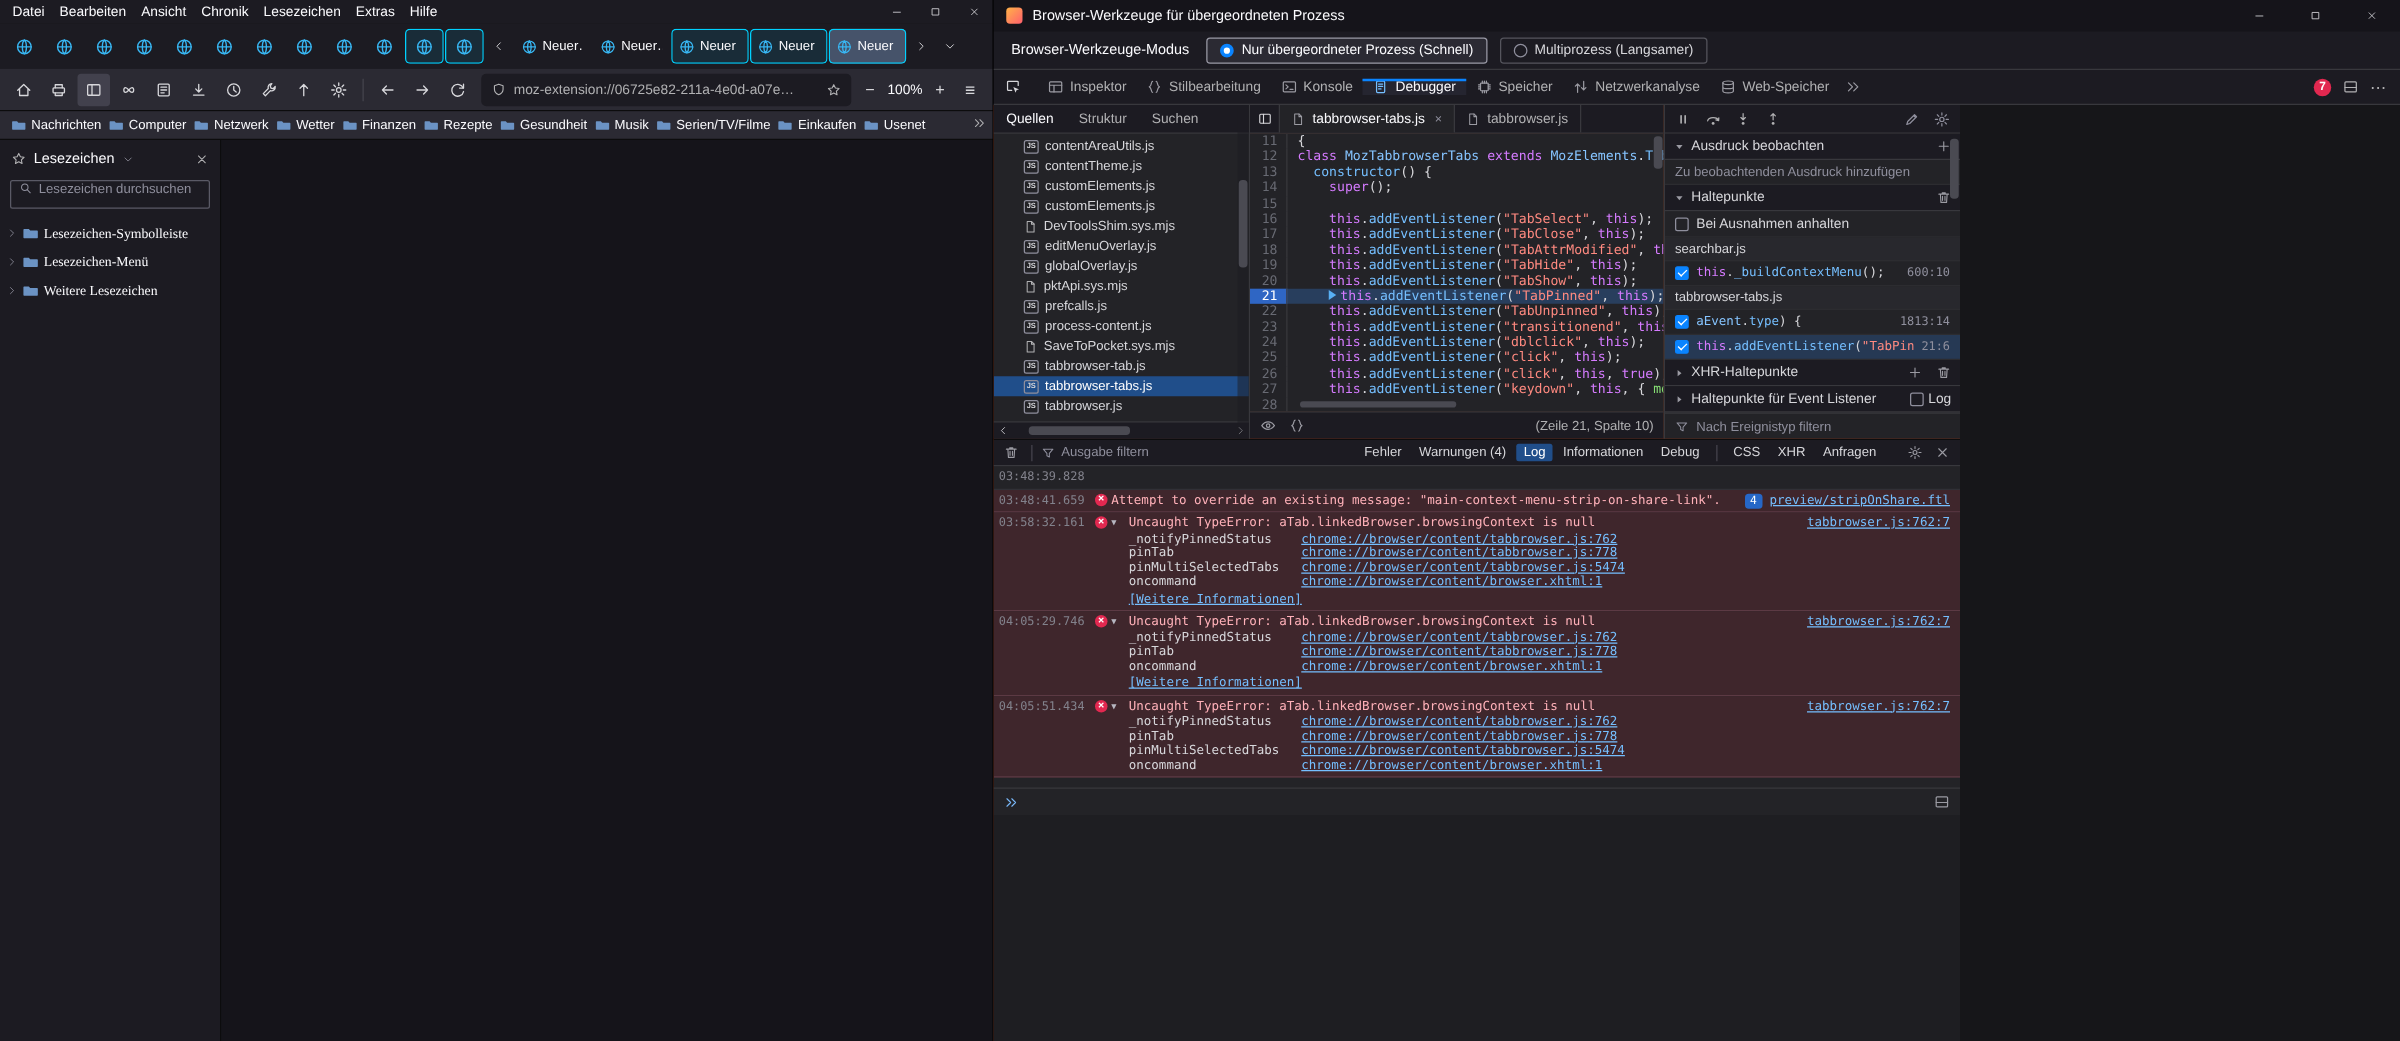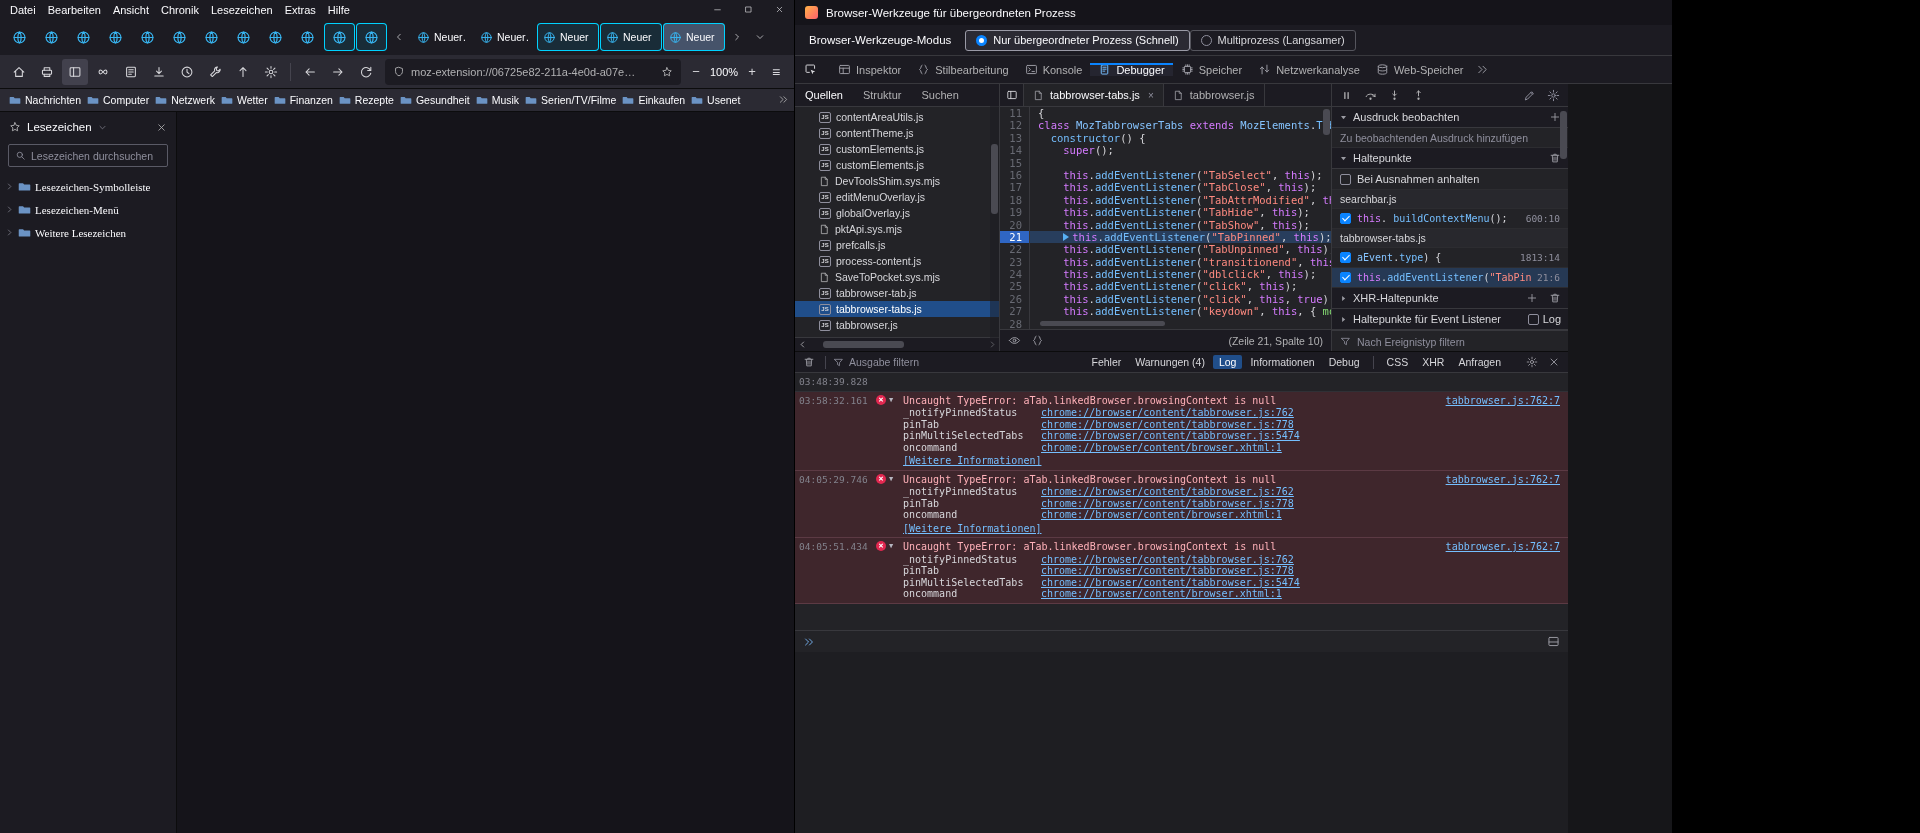--- a/index.html
+++ b/index.html
@@ -1,18 +1,18 @@
 <!DOCTYPE html>
 <html><head>
 <meta charset="utf-8">
 <title>Browser Toolbox</title>
 <style>
   html,body{margin:0;padding:0;background:#000;}
   *{box-sizing:border-box;}
-  .stage{position:relative;width:1672px;height:833px;overflow:hidden;background:#101014;
+  .stage{position:relative;width:1920px;height:833px;overflow:hidden;background:#101014;
          font-family:"Liberation Sans",sans-serif;color:#fbfbfe;font-size:11px;cursor:default;}
   .ic{display:inline-flex;width:14px;height:14px;color:#d7d7db;flex:none;}
   .ic svg{width:100%;height:100%;fill:none;stroke:currentColor;stroke-width:1.2;stroke-linecap:round;stroke-linejoin:round;}
   .sp{flex:1;}
   .hsp{flex:1;}
 
   
   .bwin{position:absolute;left:0;top:0;width:795px;height:833px;display:flex;flex-direction:column;background:#15141a;}
   .menubar{height:19px;flex:none;background:#1c1b22;display:flex;align-items:center;padding-left:4px;position:relative;}
   .menu-item{font-size:11px;padding:0 6px;color:#fbfbfe;}
@@ -45,21 +45,21 @@
   .bmbar{height:23px;flex:none;background:#2b2a33;display:flex;align-items:center;padding:0 6px;font-size:10.5px;border-bottom:1px solid #0c0c0d;overflow:hidden;}
   .bmitem{display:flex;align-items:center;gap:4px;padding:2px 3px;border-radius:2px;white-space:nowrap;flex:none;}
   .bmitem .ic{width:12px;height:12px;color:#6b93c4;}
   .bmmore{margin-left:auto;flex:none;}
   .bmmore .ic{width:11px;height:11px;color:#b1b1b3;}
   .bbody{flex:1;display:flex;min-height:0;}
   .sidebar{width:177px;flex:none;background:#1c1b22;border-right:1px solid #0c0c0d;display:flex;flex-direction:column;}
   .sb-head{height:30px;flex:none;display:flex;align-items:center;padding:0 9px;gap:6px;font-size:11.5px;}
   .sb-head .ic{width:12px;height:12px;color:#b1b1b3;}
   .sb-close{margin-left:auto;}
-  .sb-search{margin:2px 8px 8px;height:23px;flex:none;border:1px solid #5a5a66;border-radius:2px;display:flex;align-items:center;padding:0 6px;gap:5px;color:#8f8f9d;font-size:10.5px;}
+  .sb-search{margin:2px 8px 8px;height:23px;flex:none;border:1px solid #5a5a66;border-radius:2px;display:flex;padding:0 6px;gap:5px;color:#8f8f9d;font-size:10.5px;}
   .sb-search .ic{width:11px;height:11px;color:#8f8f9d;}
   .sb-row{height:23px;flex:none;display:flex;align-items:center;padding:0 5px;gap:4px;font-size:11px;color:#fbfbfe;font-family:Liberation Serif, serif;}
   .sb-row .tw{width:9px;height:9px;color:#8f8f9d;}
   .sb-row .ic.folder{width:13px;height:13px;color:#6b93c4;}
   .content{flex:1;background:#15141a;}
 
   
   .twin{position:absolute;left:795px;top:0;width:1125px;height:833px;background:#161619;box-shadow:-1px 0 0 #000;}
   .t-title{height:25px;background:#15141a;display:flex;align-items:center;padding-left:10px;gap:8px;position:relative;}
   .t-appicon{width:13px;height:13px;border-radius:3px;background:linear-gradient(135deg,#ffb347,#ff5f6d);flex:none;}
@@ -716,21 +716,21 @@
             <span class="ic">
               <svg viewBox="0 0 16 16">
                 <path d="M4 4l8 8M12 4l-8 8"></path>
               </svg>
             </span>
           </div>
         </div>
     </div>
     <div class="t-mode">
       <span class="t-mode-label">Browser-Werkzeuge-Modus</span>
-      <div id="mode-pills" style="display:flex;">
+      <div id="mode-pills" style="display:flex;gap:10px">
           <div class="pill sel">
             <span class="radio"></span>
             <span>Nur übergeordneter Prozess (Schnell)</span>
           </div>
           <div class="pill">
             <span class="radio"></span>
             <span>Multiprozess (Langsamer)</span>
           </div>
         </div>
     </div>
@@ -1203,20 +1203,35 @@
               </span>
             </div>
         </div>
         <div class="cons-rows" id="cons-rows">
             <div class="crow log">
               <span class="ctime">03:48:39.828</span>
               <span class="cico"></span>
               <span class="crt"></span>
             </div>
             <div class="crow err">
+              <span class="ctime">03:48:41.659</span>
+              <span class="cico">
+                <span class="erricon">✕</span>
+              </span>
+              <div class="cmsg">
+                <div class="cmline">
+                  <span class="emsg">Attempt to override an existing message: "main-context-menu-strip-on-share-link".</span>
+                </div>
+              </div>
+              <span class="crt">
+                <span class="cbadge">4</span>
+                <span class="clink">preview/stripOnShare.ftl</span>
+              </span>
+            </div>
+            <div class="crow err">
               <span class="ctime">03:58:32.161</span>
               <span class="cico">
                 <span class="erricon">✕</span>
               </span>
               <div class="cmsg"><div class="cmline">
                   <span class="ctw">▼</span>
                   <span class="emsg">Uncaught TypeError: aTab.linkedBrowser.browsingContext is null</span>
                 </div><div class="cstack">
                   <span class="cframe-n">_notifyPinnedStatus</span>
                   <span class="clink">chrome://browser/content/tabbrowser.js:762</span>

